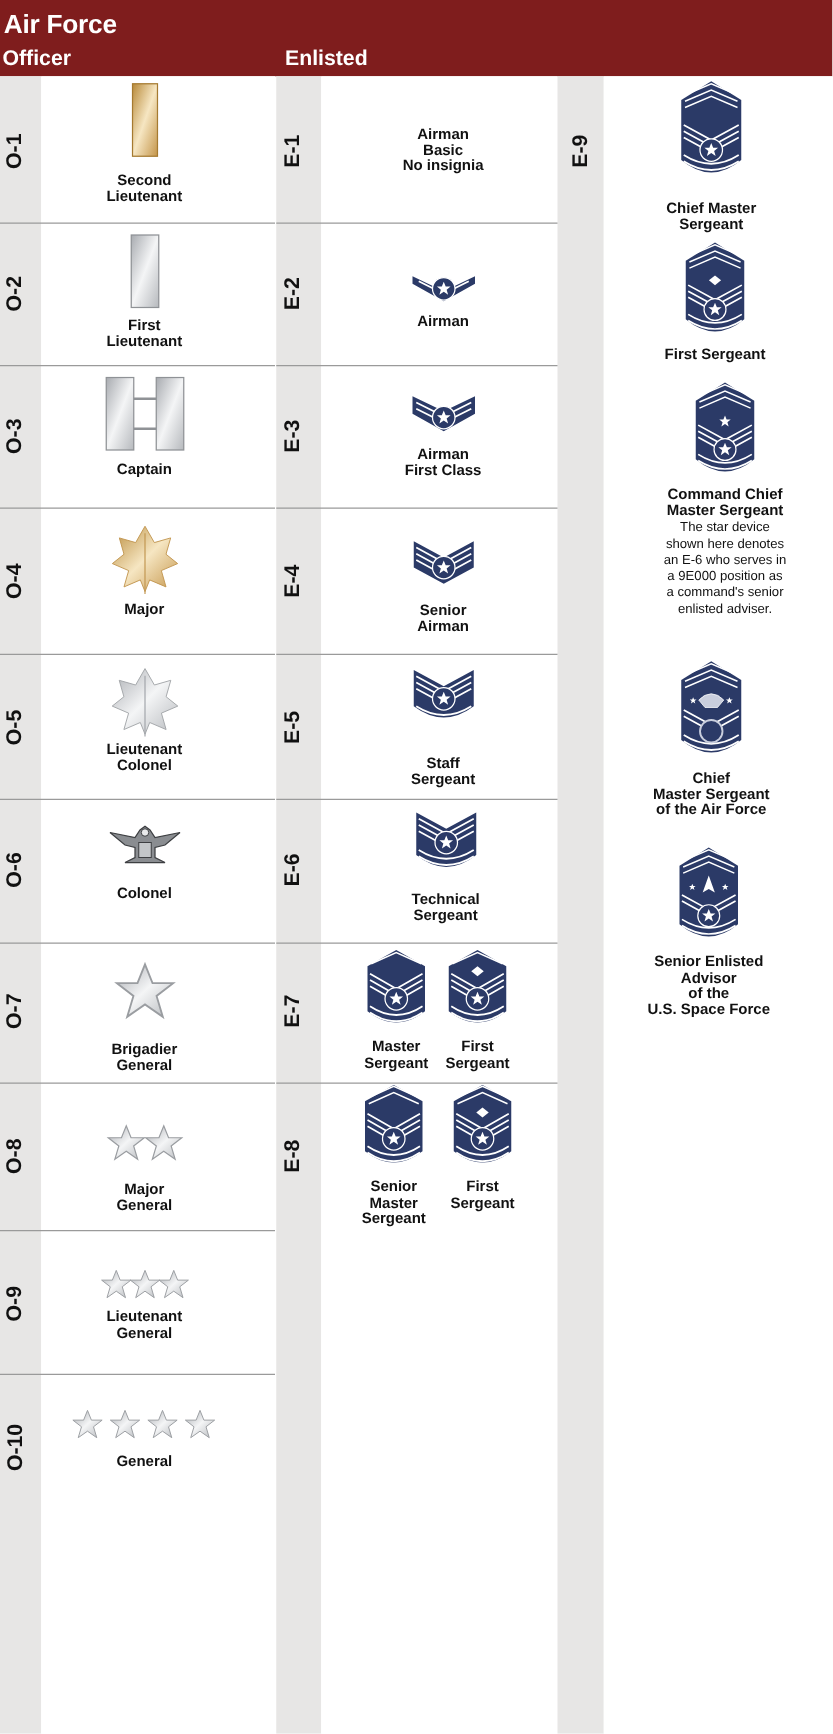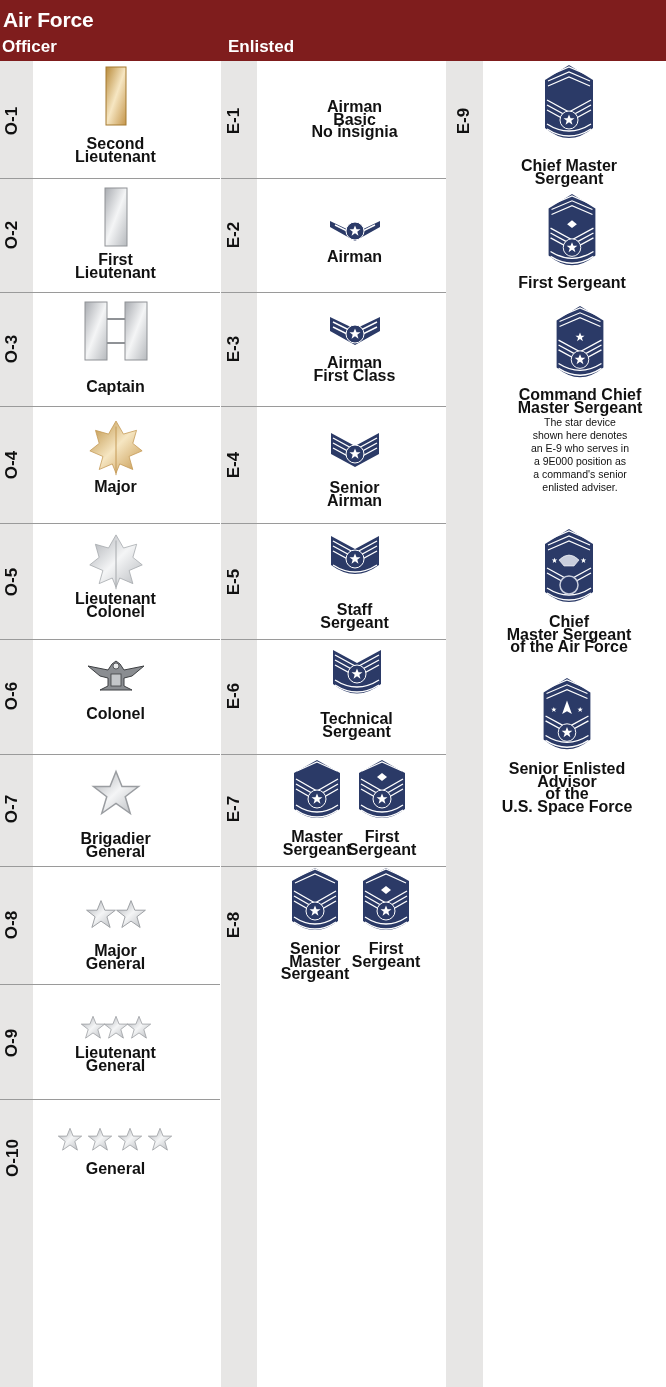--- a/index.html
+++ b/index.html
@@ -23,21 +23,21 @@
   .panel.e9 { left: 483px; width: 183px; }
 
   .row { position: absolute; }
   .row.o { left: 0; width: 220px; }
   .row.e { left: 221px; width: 225px; }
   .row .sep { position: absolute; left: 0; right: 0; bottom: 0; height: 1px; background: #9a9a9a; }
 
   .grade { position: absolute; font-size: 17px; font-weight: bold; transform: rotate(-90deg); white-space: nowrap; color: #111; }
 
   .cell { position: absolute; text-align: center; }
-  .lbl { font-size: 16px; font-weight: bold; line-height: 12.5px; color: #111; white-space: pre-line; }
+  .lbl { font-size: 12px; font-weight: bold; line-height: 12.5px; color: #111; white-space: pre-line; }
   .note { font-size: 10.5px; line-height: 13px; color: #111; white-space: pre-line; }
 
   svg { display: block; margin: 0 auto; }
 </style>
 </head>
 <body>
 
 <div class="header">
   <div class="title">Air Force</div>
   <div class="sub officer">Officer</div>
@@ -98,21 +98,21 @@
 
 <div class="row o" style="top:293px;height:114px">
   <div class="grade" style="left:-2px;top:46px">O-3</div>
   <div class="cell" style="left:33px;width:165px;top:8px">
     <svg width="64" height="60">
       <rect x="1" y="1" width="22" height="58" fill="url(#gSilver)" stroke="#8f9296"></rect>
       <rect x="41" y="1" width="22" height="58" fill="url(#gSilver)" stroke="#8f9296"></rect>
       <rect x="23" y="17" width="18" height="2" fill="#8f9296"></rect>
       <rect x="23" y="41" width="18" height="2" fill="#8f9296"></rect>
     </svg>
-    <div class="lbl" style="margin-top:20px">Captain</div>
+    <div class="lbl" style="margin-top:8px">Captain</div>
   </div>
   <div class="sep"></div>
 </div>
 
 <div class="row o" style="top:407px;height:117px">
   <div class="grade" style="left:-2px;top:48px">O-4</div>
   <div class="cell" style="left:33px;width:165px;top:12px">
     <svg width="56" height="60" viewBox="-30 -32 60 64">
       <g fill="url(#gGold)" stroke="#c29650" stroke-width="0.8">
         <path d="M0,-30 L8,-16 L22,-20 L18,-6 L28,2 L14,8 L18,22 L4,16 L0,26 L-4,16 L-18,22 L-14,8 L-28,2 L-18,-6 L-22,-20 L-8,-16 Z"></path>
@@ -422,21 +422,21 @@
     <path d="M3,46 L25,58 L47,46" stroke="#fff" stroke-width="1.4" fill="none"></path>
     <path d="M3,60 Q25,74 47,60" stroke="#fff" stroke-width="1.4" fill="none"></path>
     <path d="M3,65 Q25,79 47,65" stroke="#fff" stroke-width="1.4" fill="none"></path>
     <circle cx="25" cy="56" r="9" fill="#2b3a67" stroke="#fff" stroke-width="1"></circle>
     <use href="#starW" x="18" y="49" width="14" height="14"></use>
   </svg>
   <div class="lbl" style="margin-top:6px">Command Chief
 Master Sergeant</div>
   <div class="note" style="margin-top:2px">The star device
 shown here denotes
-an E-9 who serves in
+an E-6 who serves in
 a 9E000 position as
 a command's senior
 enlisted adviser.</div>
 </div>
 
 <div class="cell" style="left:483px;width:172px;top:528px">
   <svg width="50" height="80" viewBox="0 0 50 80">
     <path d="M25,1 L49,16 L49,64 Q25,84 1,64 L1,16 Z" fill="#2b3a67"></path>
     <path d="M4,12 L25,3 L46,12" stroke="#fff" stroke-width="1.2" fill="none"></path>
     <path d="M4,17 L25,8 L46,17" stroke="#fff" stroke-width="1.2" fill="none"></path>

